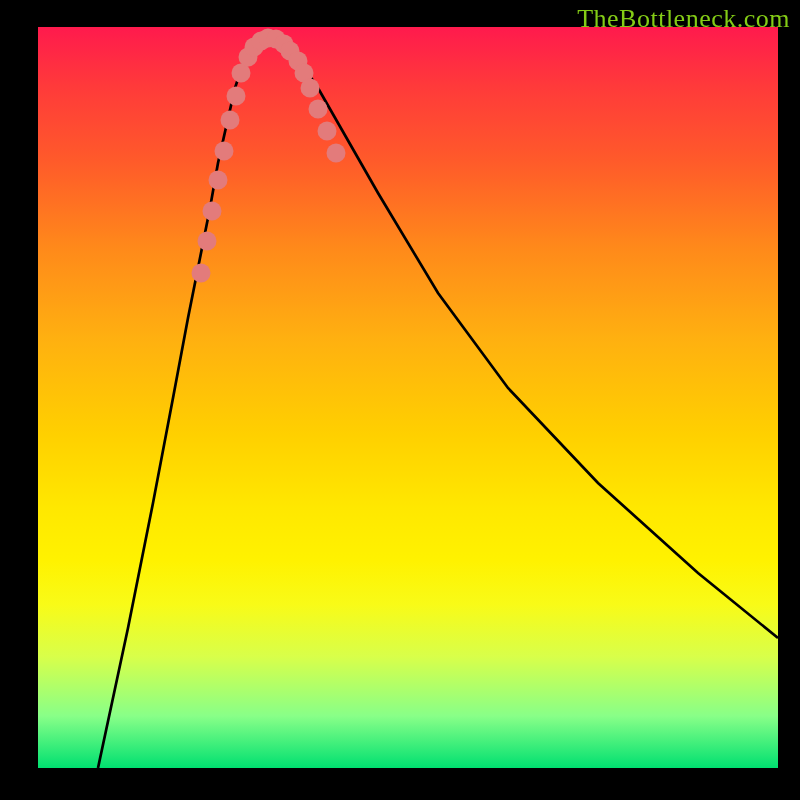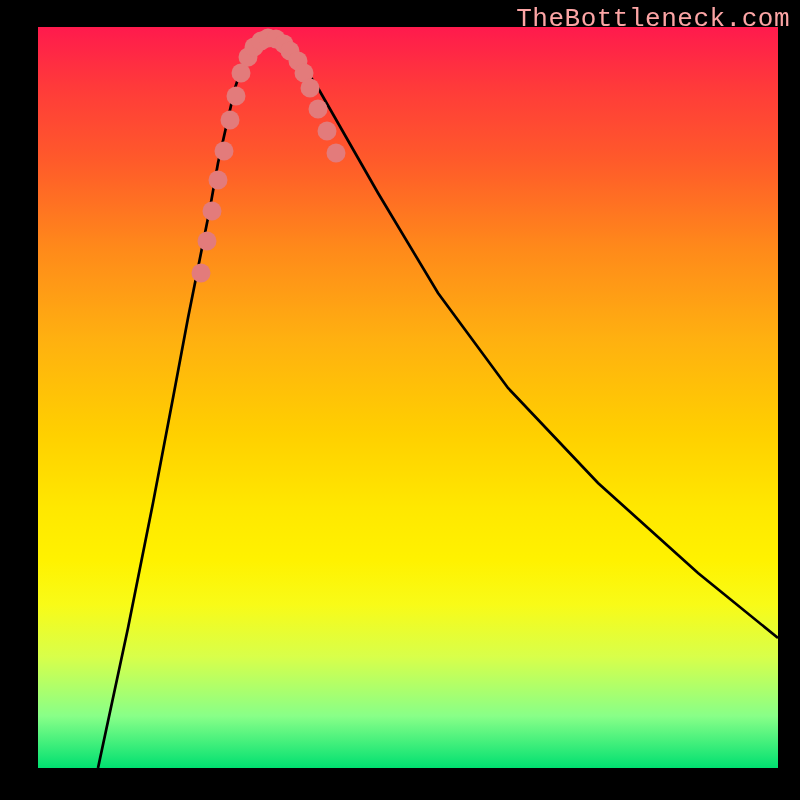--- a/index.html
+++ b/index.html
@@ -35,23 +35,23 @@
       #fff200 72%,
       #f8fb18 78%,
       #d8ff4a 85%,
       #88ff88 93%,
       #00e070 100%);
   }
   .watermark {
     position: absolute;
     top: 4px;
     right: 10px;
-    font-family: Liberation Mono, monospace;
+    font-family: Liberation Serif, serif;
     font-size: 26px;
-    color: #fca5a5;
+    color: #84cc16;
     letter-spacing: 0.5px;
     user-select: none;
   }
   svg.curve {
     position: absolute;
     left: 0;
     top: 0;
     width: 740px;
     height: 741px;
   }

